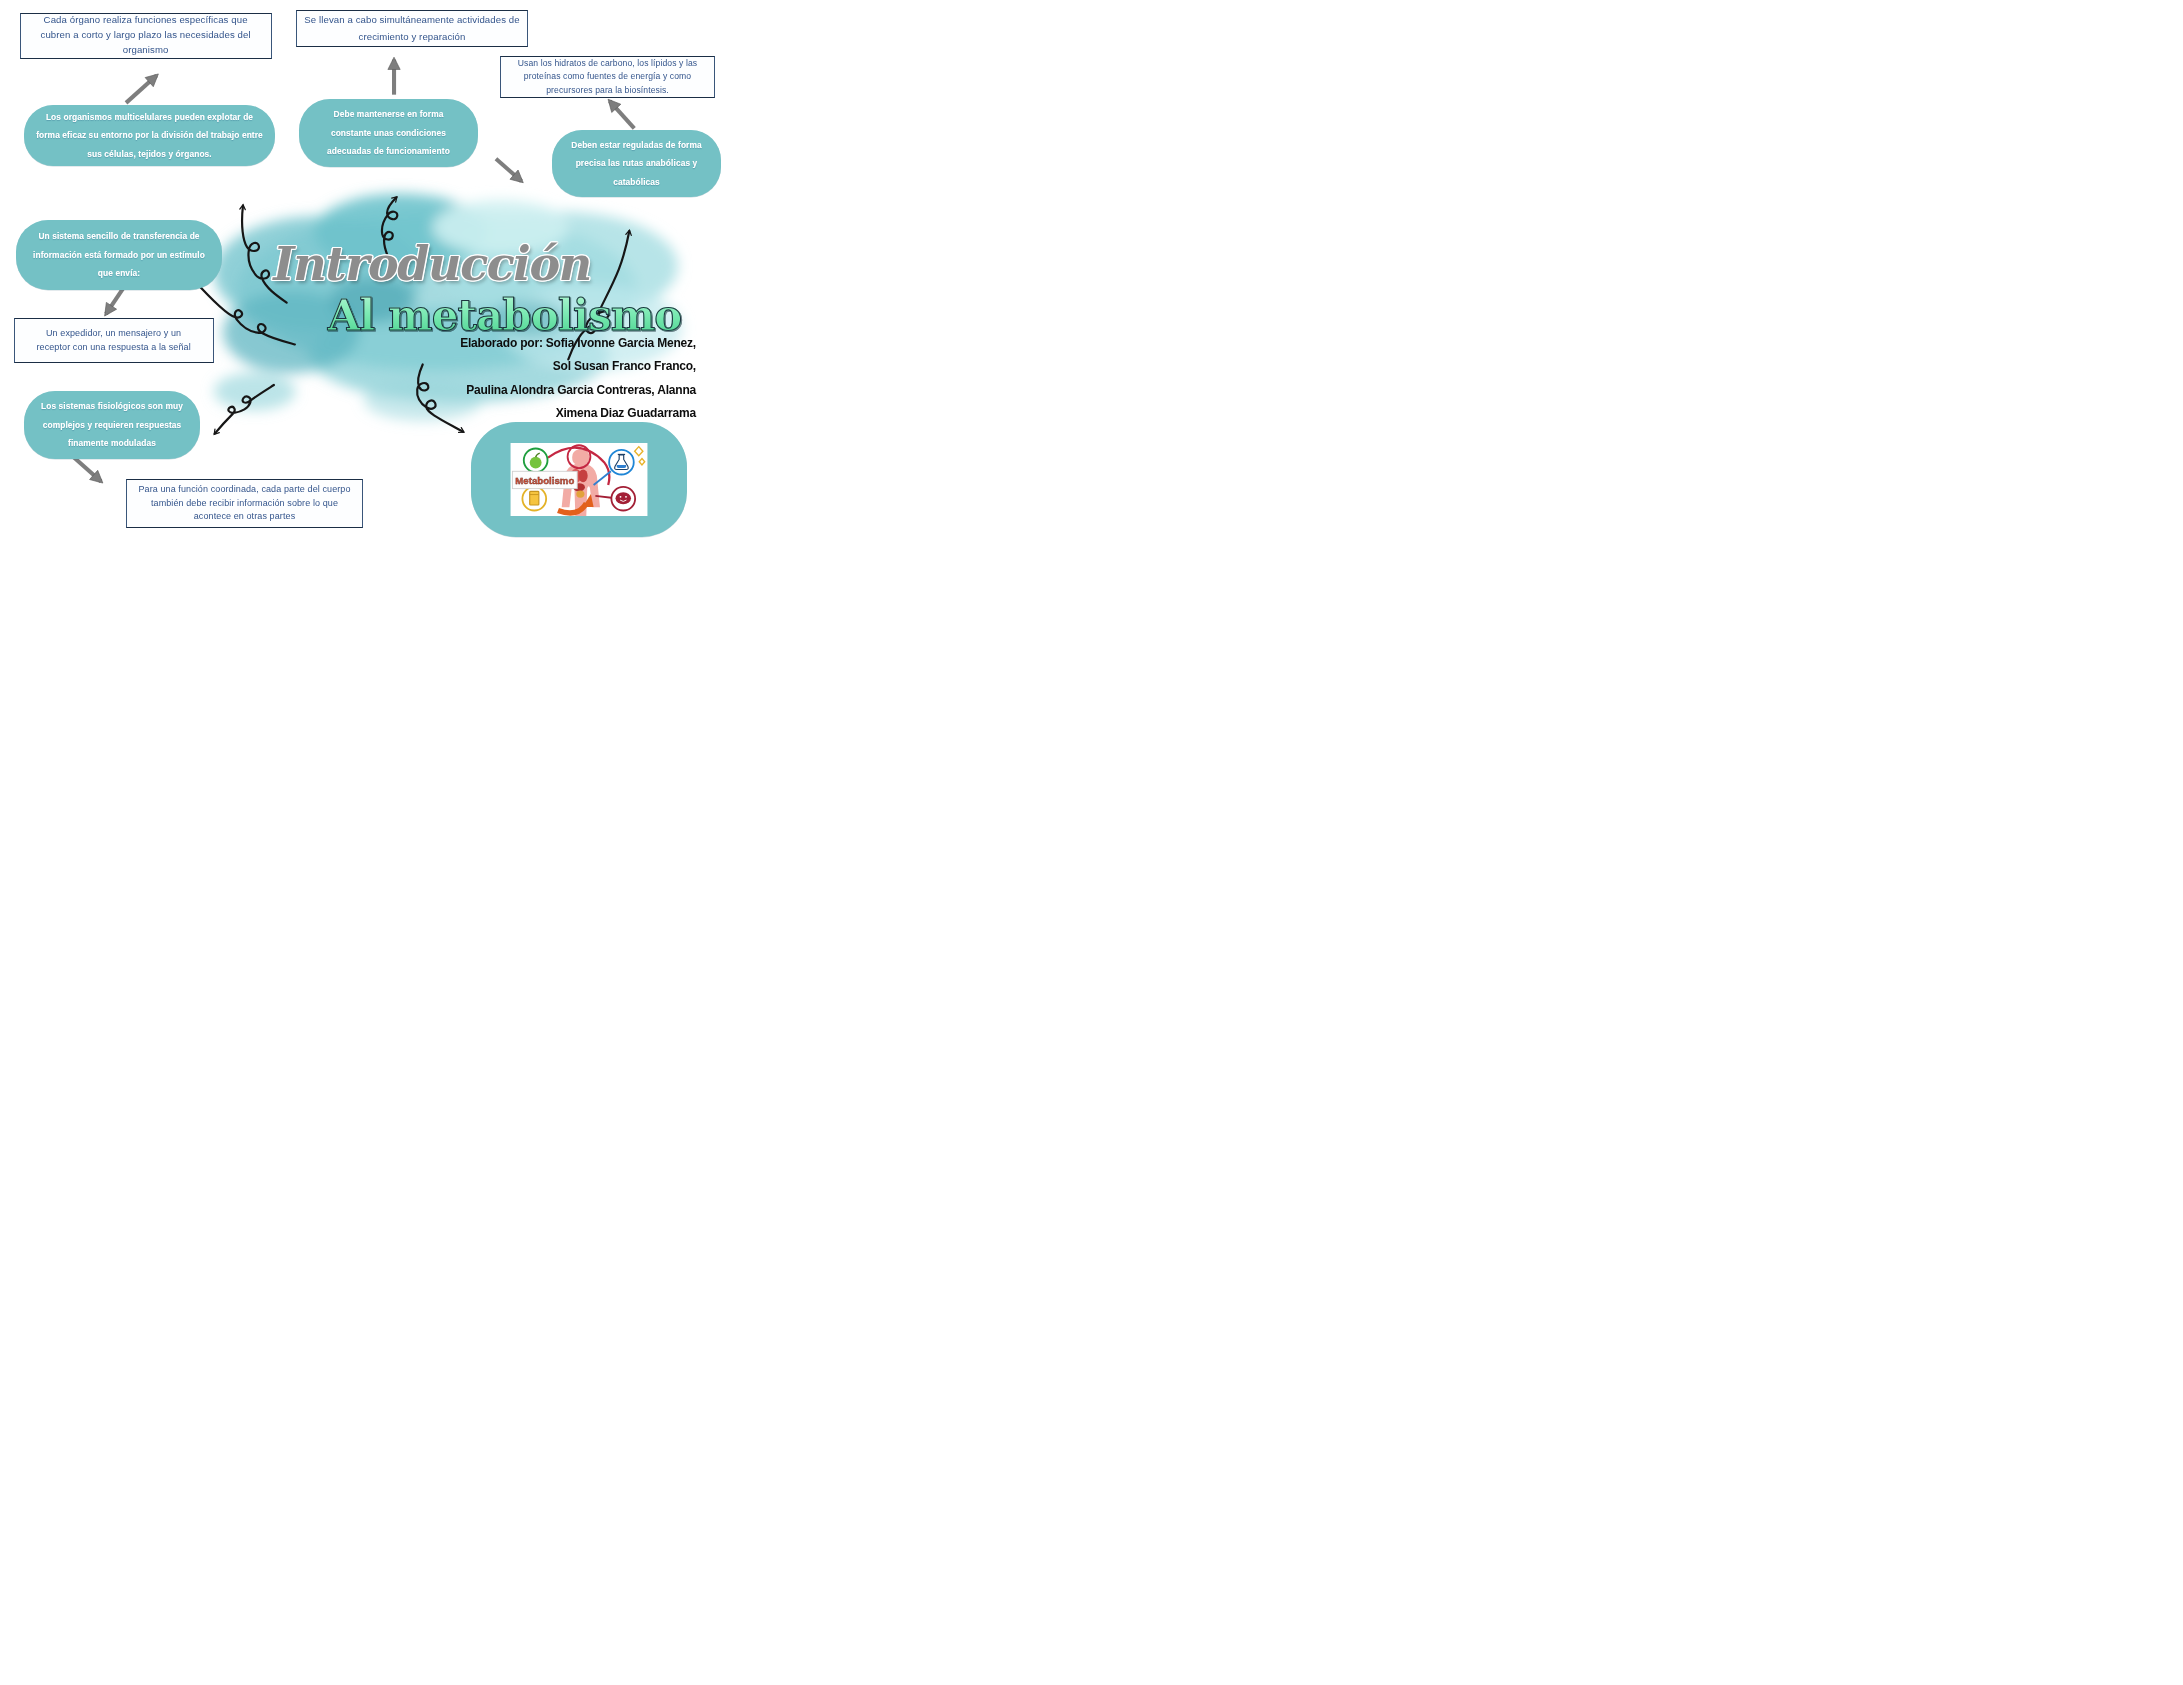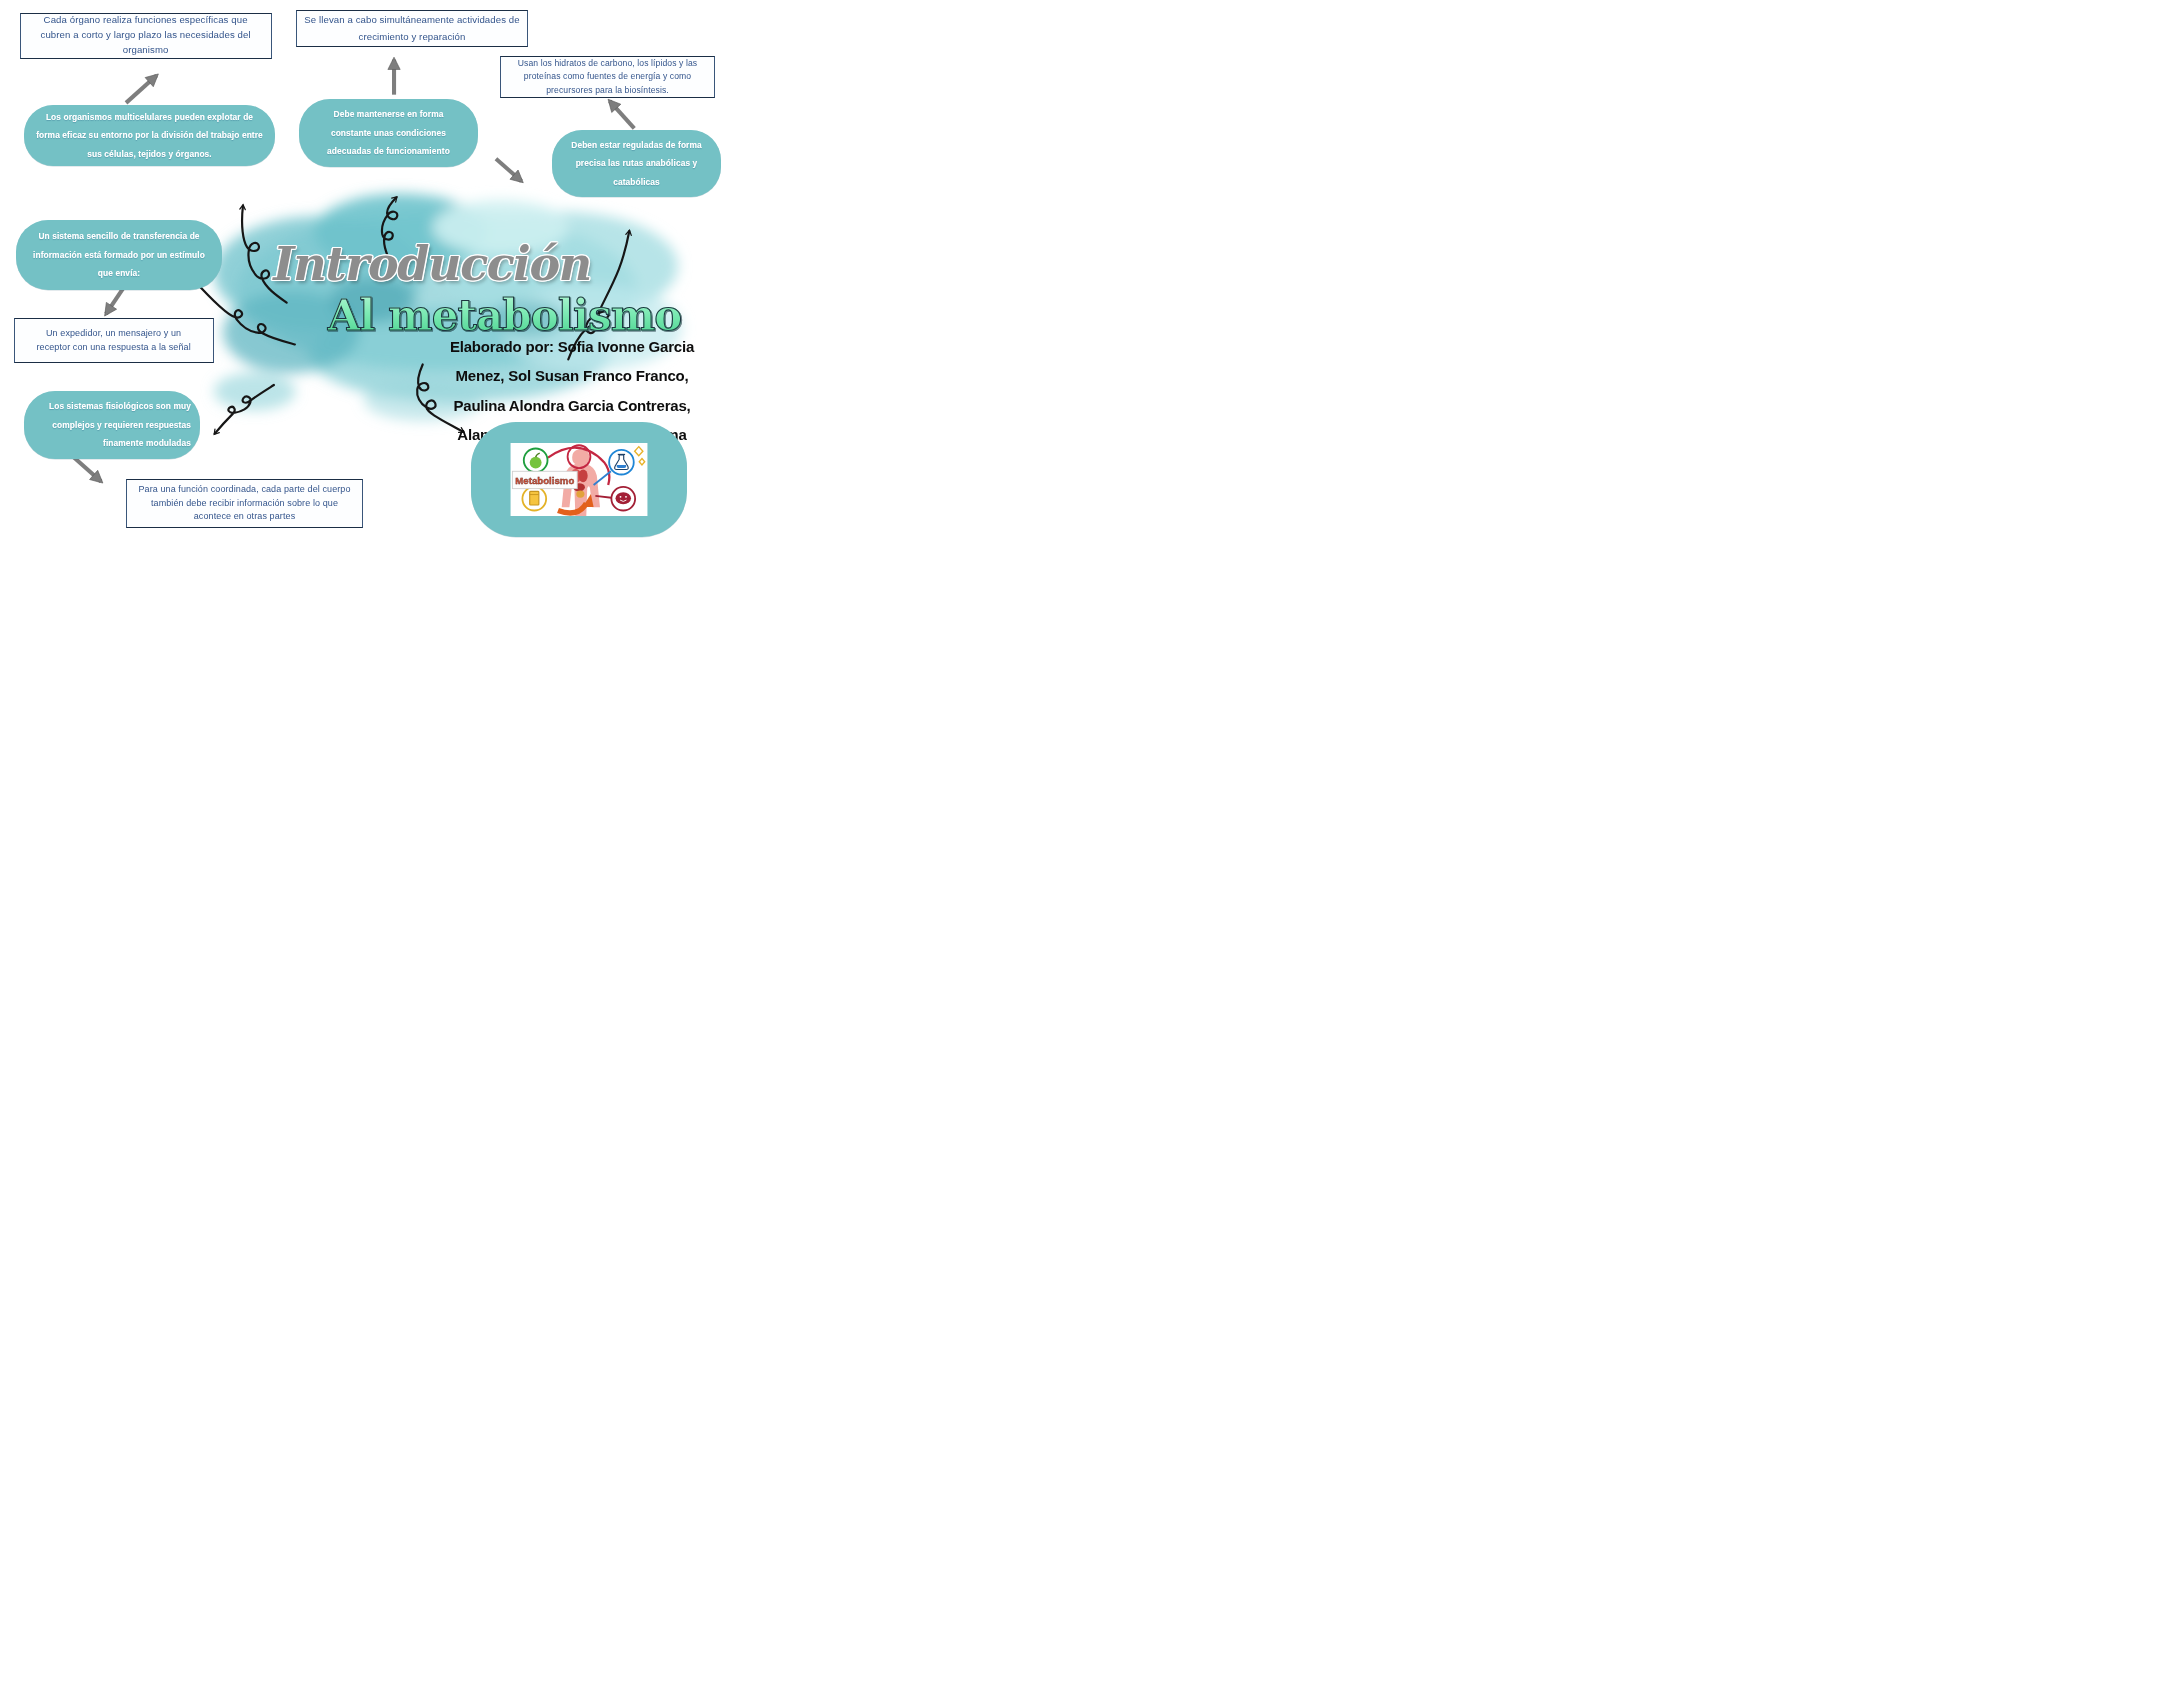--- a/index.html
+++ b/index.html
@@ -19,21 +19,21 @@
   .pill{position:absolute;background:#74c1c5;color:#ffffff;display:flex;align-items:center;
         justify-content:center;text-align:center;box-sizing:border-box;font-weight:700;
         font-size:8.4px;line-height:2.2;letter-spacing:0.1px;padding:3.6px 12px;z-index:6;
         text-shadow:0 0.9px 0.9px rgba(40,100,135,.35),0 -0.5px 0 rgba(255,255,255,.45);
         box-shadow:0 0.5px 0 rgba(30,90,110,.25);}
 
   #pill-multicellular{left:24px;top:105px;width:251px;height:61px;border-radius:29px;}
   #pill-constant{left:299px;top:99px;width:179px;height:68px;border-radius:31px;padding:3.6px 13.6px;}
   #pill-regulated{left:552px;top:130px;width:169px;height:67px;border-radius:30px;}
   #pill-transfer{left:16px;top:220px;width:206px;height:70px;border-radius:32px;}
-  #pill-physio{left:24px;top:391px;width:176px;height:68px;border-radius:31px;padding:3.6px 9px;text-align:right;}
+  #pill-physio{left:24px;top:391px;width:176px;height:68px;border-radius:31px;padding:3.6px 9px;}
   #pill-image{left:471px;top:422px;width:216px;height:115px;border-radius:45px;z-index:6;
               display:flex;align-items:center;justify-content:center;}
 
   #box-organ{left:19.6px;top:12.7px;width:252px;height:46px;font-size:9.6px;}
   #box-growth{left:296px;top:10px;width:232px;height:37px;font-size:9.6px;line-height:1.75;}
   #box-energy{left:500px;top:56px;width:215px;height:42px;font-size:8.6px;}
   #box-sender{left:13.6px;top:318px;width:200px;height:45px;padding:15px 18px;}
   #box-coord{left:126px;top:479px;width:237px;height:49px;text-align:center;}
 
   
@@ -42,22 +42,22 @@
      color:#8d8d8d;letter-spacing:-1.4px;
      text-shadow:-1.4px 0 0 #fff,1.4px 0 0 #fff,0 -1.4px 0 #fff,0 1.4px 0 #fff,
                  -0.9px -0.9px 0 #fff,0.9px 0.9px 0 #fff,-0.9px 0.9px 0 #fff,0.9px -0.9px 0 #fff,
                  2.3px 2.7px 3.6px rgba(0,0,0,.28);}
   #title-main{position:absolute;left:318px;top:291px;width:373px;text-align:center;z-index:5;
      font-family:"DejaVu Serif",serif;font-weight:700;font-size:42px;letter-spacing:-0.9px;
      background:linear-gradient(180deg,#b4f7d3 0%,#7deab4 45%,#46d28c 100%);
      -webkit-background-clip:text;background-clip:text;color:transparent;
      -webkit-text-stroke:1.1px #1d3540;
      filter:drop-shadow(1.4px 1.8px 0.5px rgba(15,40,50,.55));}
-  #credits{position:absolute;left:448px;top:332px;width:248px;text-align:center;z-index:5;
-     font-weight:700;font-size:15px;line-height:1.95;color:#0d0d0d;letter-spacing:-0.2px;}
+  #credits{position:absolute;left:448px;top:332px;width:248px;text-align:right;z-index:5;
+     font-weight:700;font-size:12px;line-height:1.95;color:#0d0d0d;letter-spacing:-0.2px;}
 </style>
 </head>
 <body>
 
 <div id="page">
 
   <svg class="layer" style="z-index:1" viewBox="0 0 1600 1235" width="728" height="562">
     <defs>
         <filter id="wblur" x="-40%" y="-40%" width="180%" height="180%">
           <feGaussianBlur stdDeviation="14"></feGaussianBlur>

